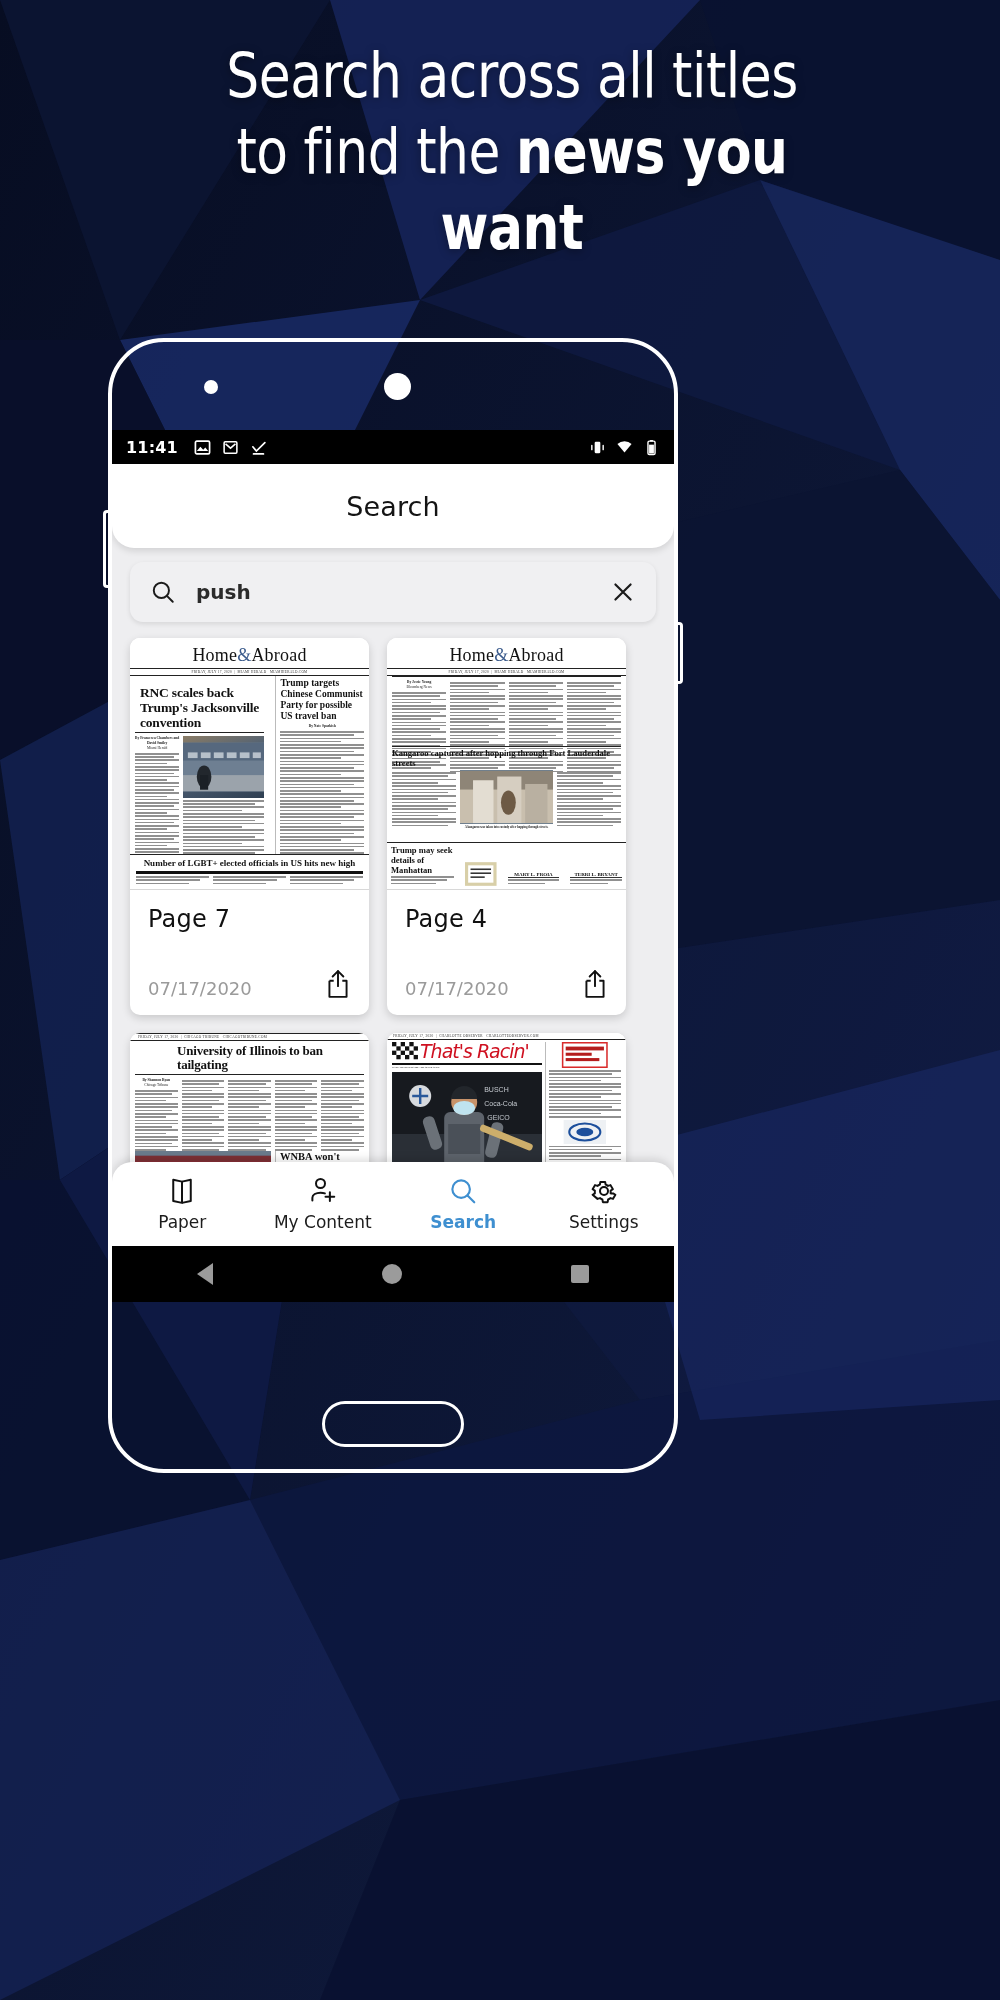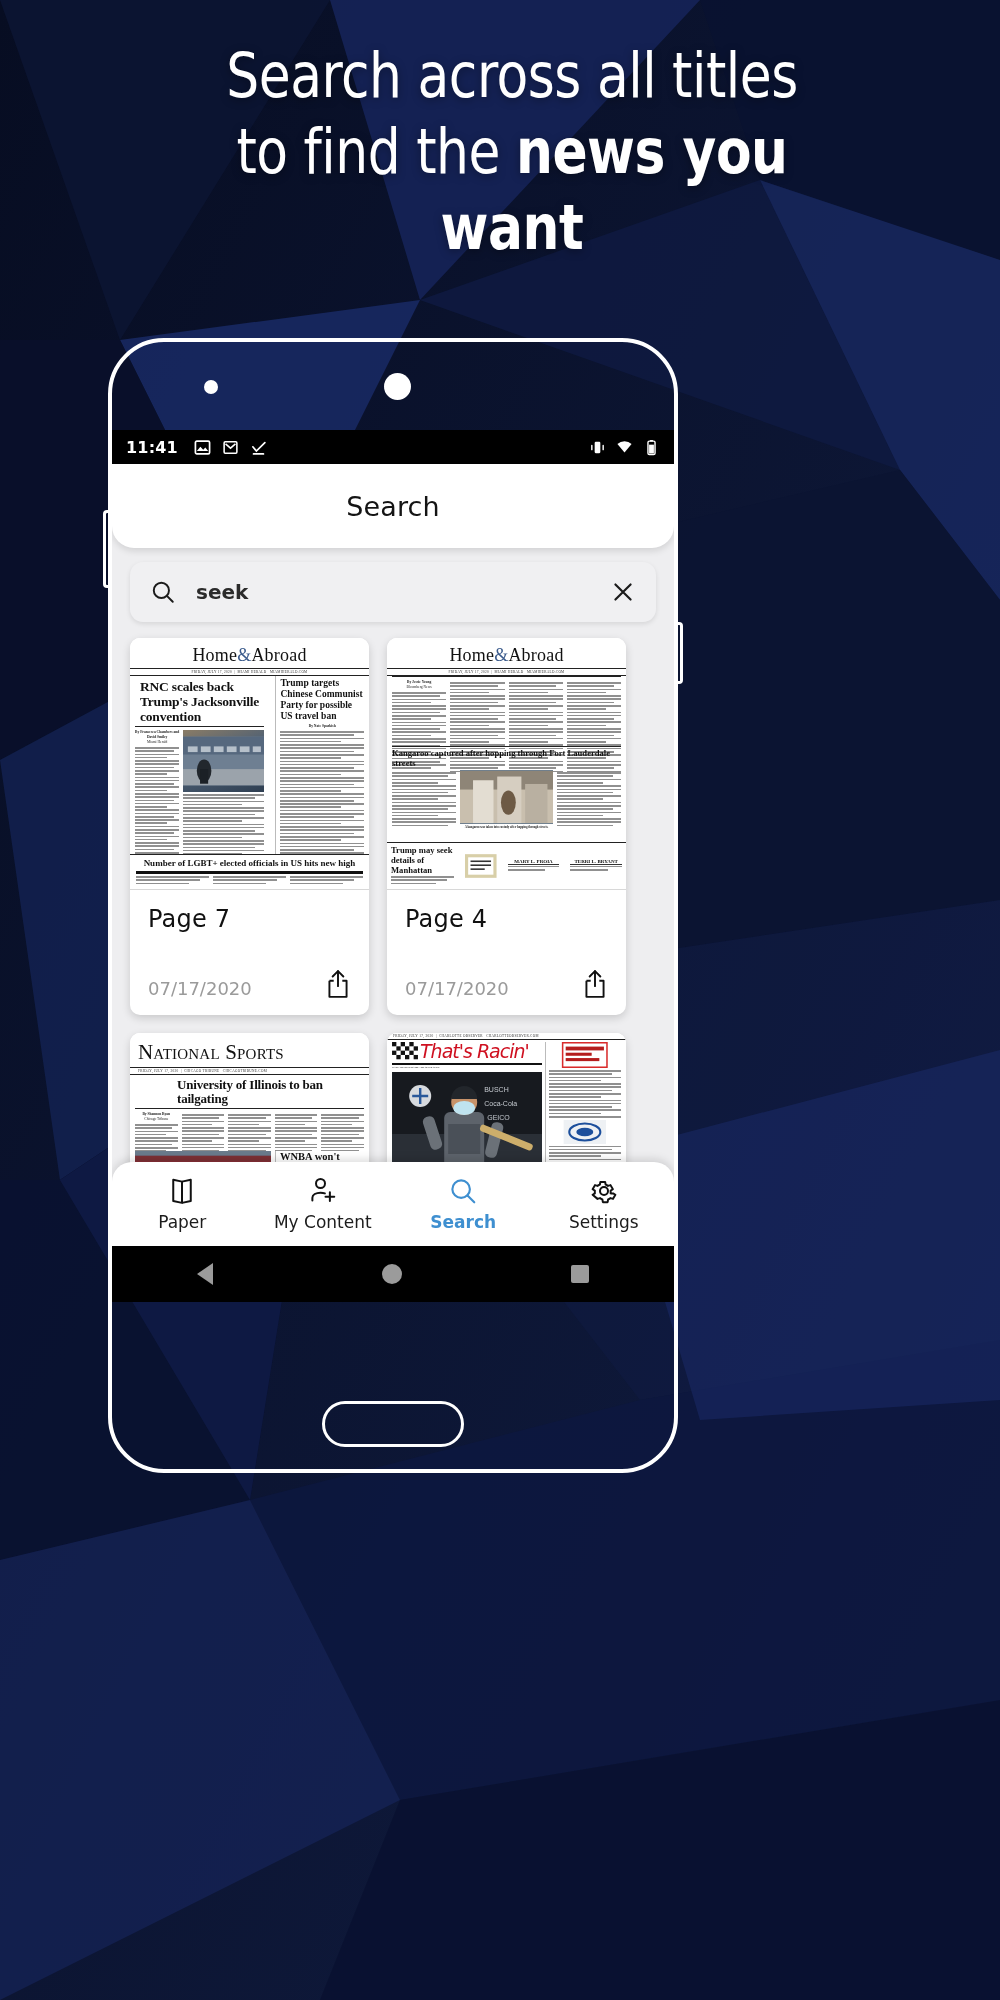--- a/index.html
+++ b/index.html
@@ -228,34 +228,34 @@
       <span class="title">Search</span>
     </div>
 
     <div id="content">
 
       <div id="searchbar">
         <svg class="mag" viewBox="0 0 24 24">
           <circle cx="10.5" cy="10.5" r="7" fill="none" stroke="#1b1b1b" stroke-width="1.8"></circle>
           <path d="M15.6 15.6L21 21" stroke="#1b1b1b" stroke-width="1.8" stroke-linecap="round"></path>
         </svg>
-        <span class="q">seek</span>
+        <span class="q">push</span>
         <svg class="mag" viewBox="0 0 24 24">
           <path d="M5 5l14 14M19 5L5 19" stroke="#1b1b1b" stroke-width="2" stroke-linecap="round"></path>
         </svg>
       </div>
 
       <div id="grid">
 
         <div class="card">
           <div class="thumb">
             <div class="np">
               <div class="masthead">Home<span class="amp">&amp;</span>Abroad</div>
               <div class="dateline">FRIDAY, JULY 17, 2020&nbsp;&nbsp;|&nbsp;&nbsp;MIAMI HERALD &nbsp; MIAMIHERALD.COM</div>
-              <div class="cols" style="gap:11px;">
+              <div class="cols" style="gap:11px;align-items:flex-end;">
                 <div class="col" style="flex:1.55;">
                   <h1>RNC scales back Trump's Jacksonville convention</h1>
                   <div class="divline"></div>
                   <div style="display:flex; gap:4px; padding-top:3px;">
                     <div style="flex:.82;">
                       <div class="byline">By Francesca Chambers and David Smiley</div>
                       <div class="byline" style="font-weight:400;">Miami Herald</div>
                       <div class="lines">
                         <i></i>
                           <i class="m"></i>
@@ -618,21 +618,21 @@
                         <i class="s"></i>
                         <i></i>
                         <i></i>
                         <i class="m"></i>
                   </div>
                     </div>
                 </div>
               </div>
               <div class="bottomstrip">
                 <div class="divline"></div>
-                <div style="display:flex; gap:11px; padding:2px 4px 3px 4px; align-items:center;">
+                <div style="display:flex; gap:11px; padding:2px 4px 3px 4px; align-items:flex-end;">
                   <div style="flex:1.1">
                     <div class="bh" style="text-align:left; padding:0; font-size:8.6px;">Trump may seek details of Manhattan</div>
                     <div class="lines" style="margin-top:1px">
                         <i></i>
                         <i class="m"></i>
                         <i class="s"></i>
                       </div>
                   </div>
                   <div style="flex:.55">
                       <svg viewBox="0 0 40 30" style="width:100%;height:24px;display:block">
@@ -672,21 +672,20 @@
                 <path d="M7 7l5-5 5 5" fill="none" stroke="#111" stroke-width="1.8" stroke-linecap="round" stroke-linejoin="round"></path>
                 <path d="M4 11h4M16 11h4v15H4V11" fill="none" stroke="#111" stroke-width="1.8" stroke-linejoin="round"></path>
               </svg>
             </div>
           </div>
         </div>
 
         <div class="card tall">
           <div class="thumb">
             <div class="np">
-              <div class="masthead smallcaps" style="text-align:left; padding-left:8px;">National Sports</div>
               <div class="dateline" style="text-align:left; padding-left:8px;">FRIDAY, JULY 17, 2020&nbsp;&nbsp;|&nbsp;&nbsp;CHICAGO TRIBUNE &nbsp; CHICAGOTRIBUNE.COM</div>
               <h1 style="font-size:13px;line-height:14px;margin-left:42px;">University of Illinois to ban tailgating</h1>
               <div class="divline" style="margin:0 5px;"></div>
               <div class="cols" style="padding-top:3px;">
                 <div class="col">
                   <div class="byline">By Shannon Ryan</div>
                   <div class="byline" style="font-weight:400;">Chicago Tribune</div>
                   <div class="lines">
                     <i></i>
                       <i class="m"></i>

